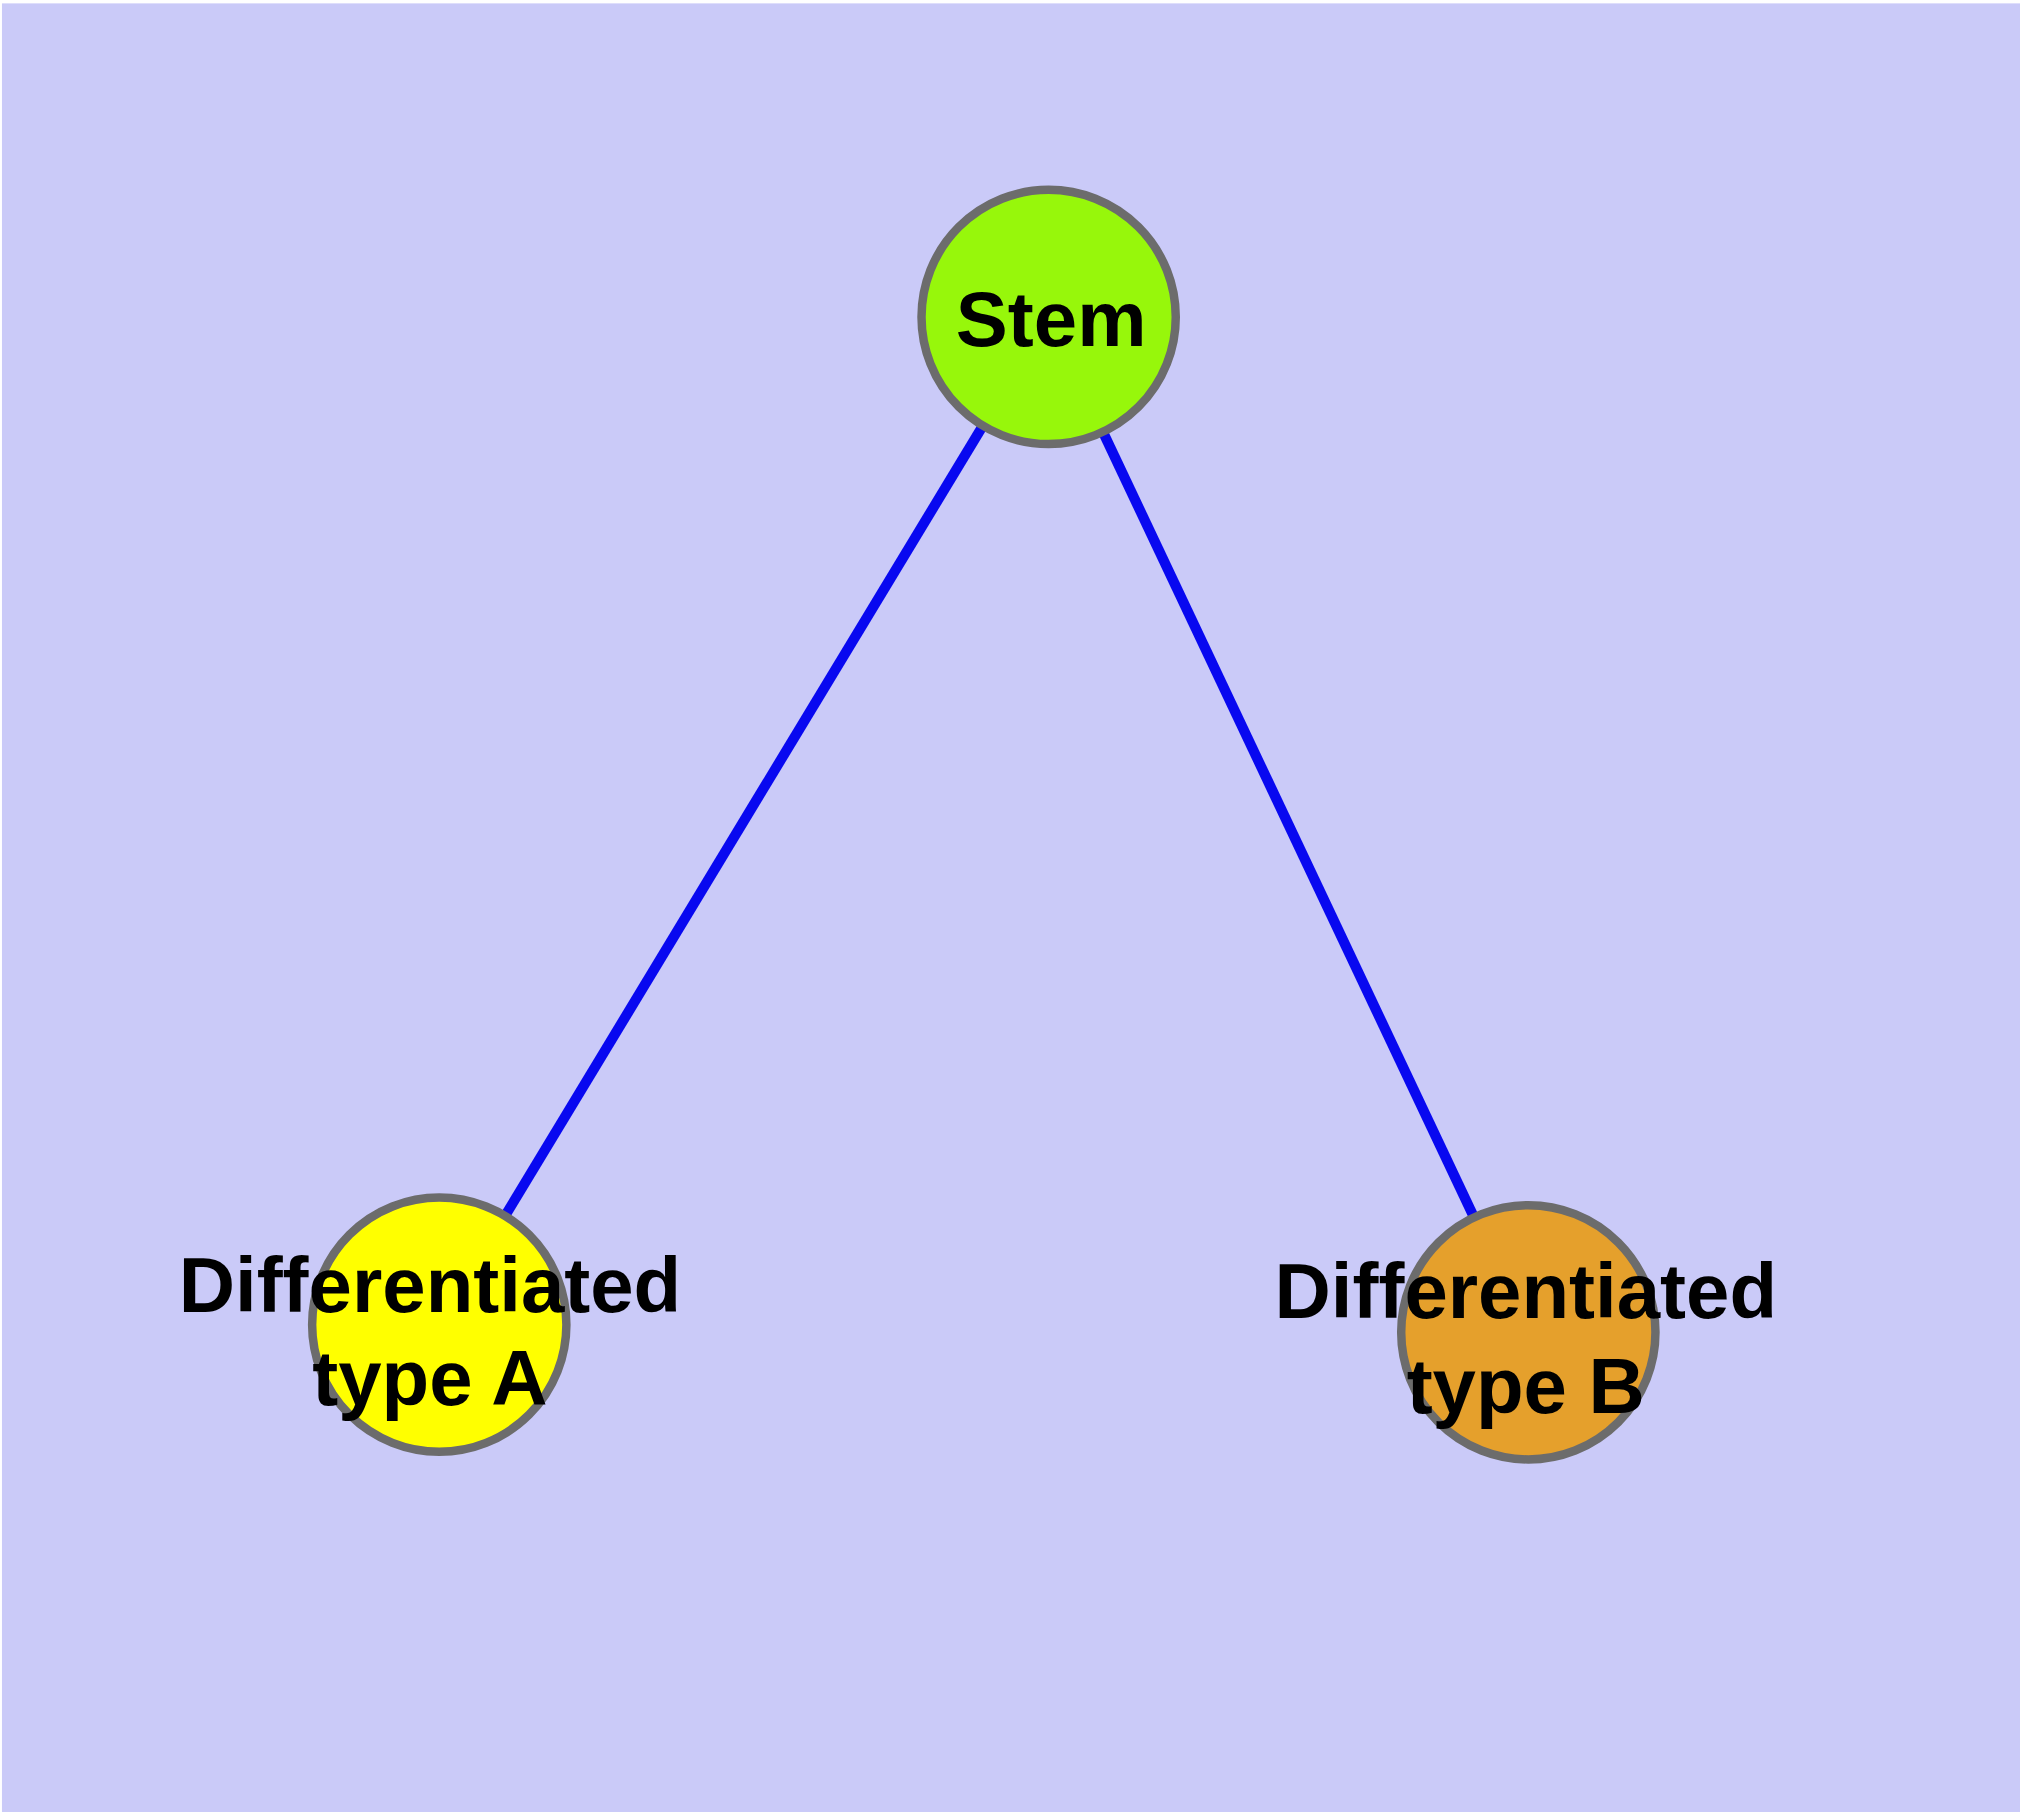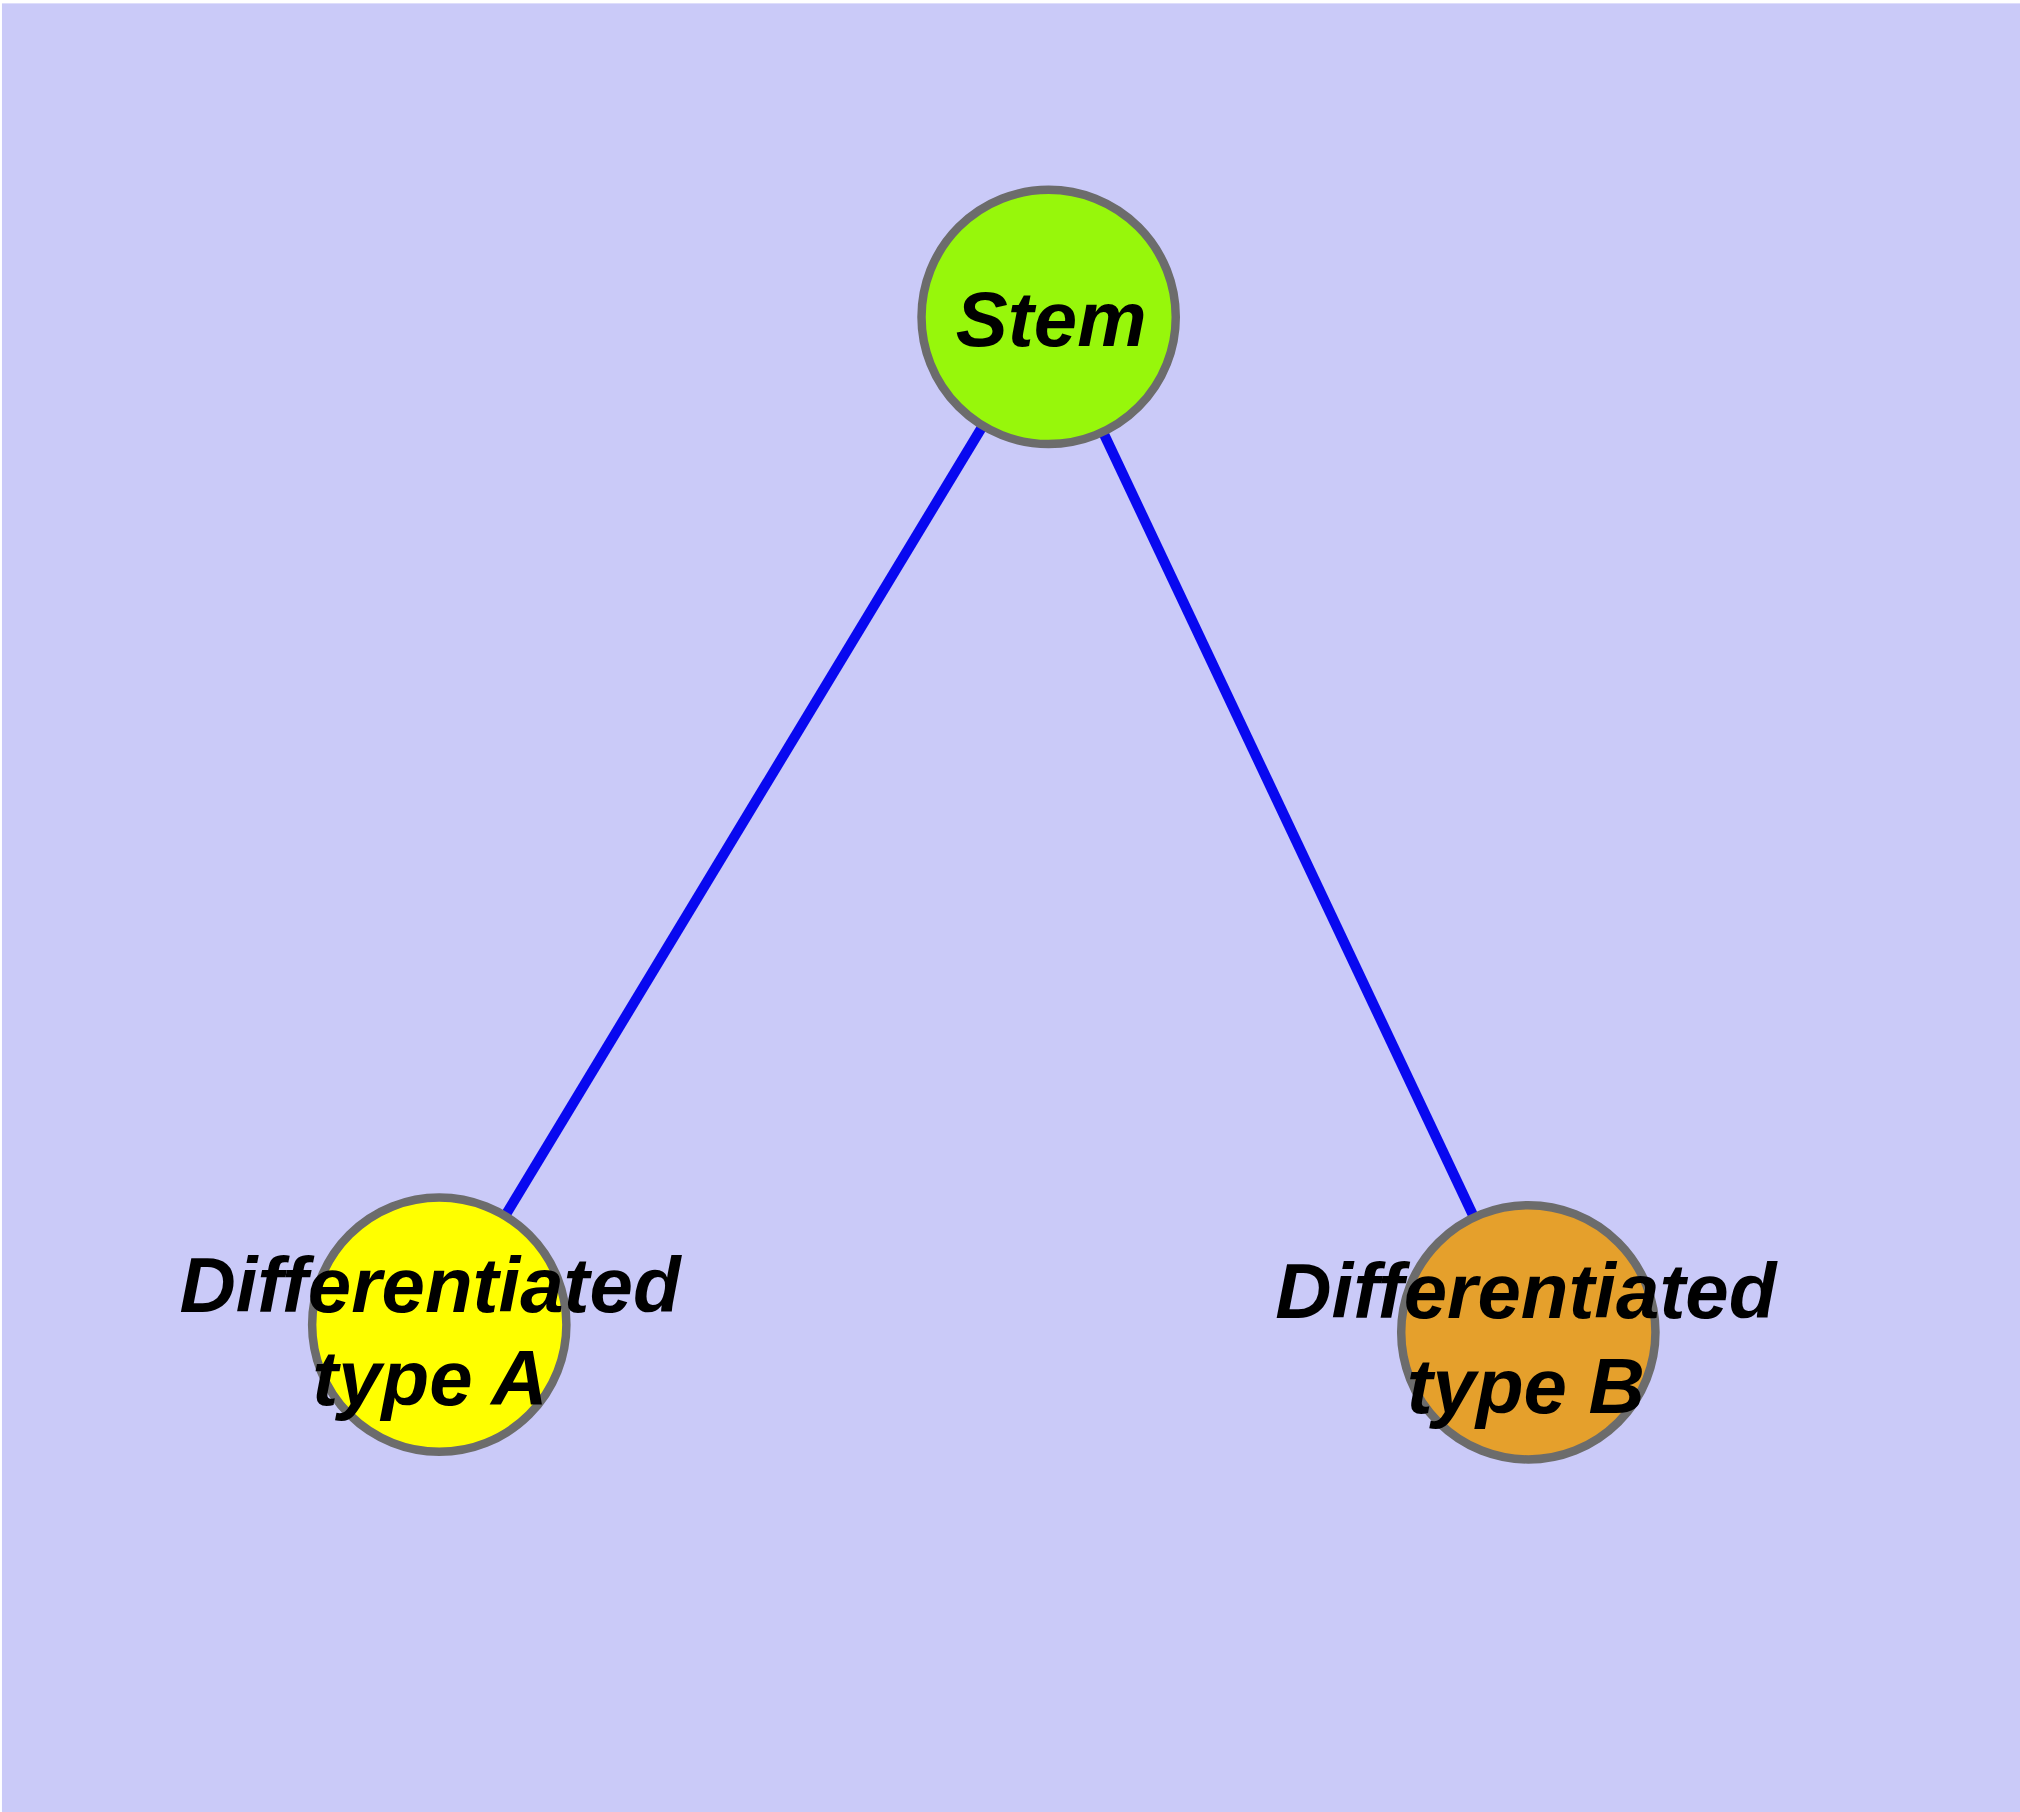--- a/index.html
+++ b/index.html
@@ -7,21 +7,20 @@
     padding: 0;
     background: #ffffff;
     width: 2021px;
     height: 1812px;
     overflow: hidden;
   }
   .canvas {
     position: relative;
     width: 2021px;
     height: 1812px;
-    font-style: italic;
   }
   svg { display: block; }
   .edge {
     stroke-width: 12;
     fill: none;
   }
   .node {
     stroke-width: 10;
   }
   .lbl {

